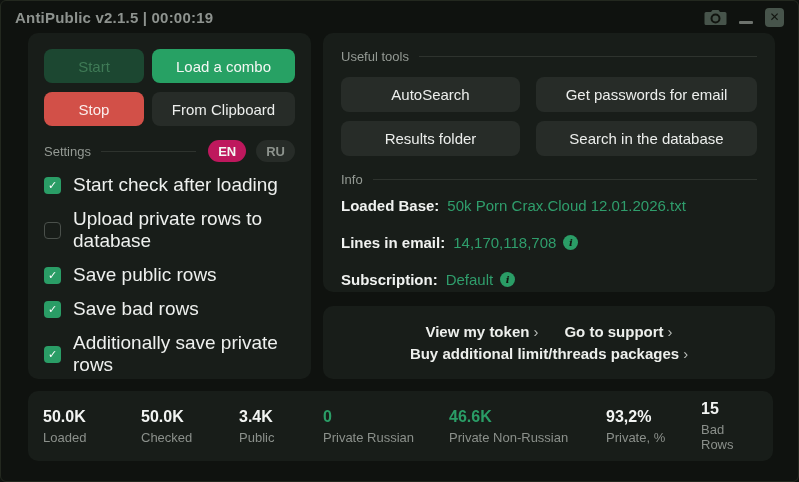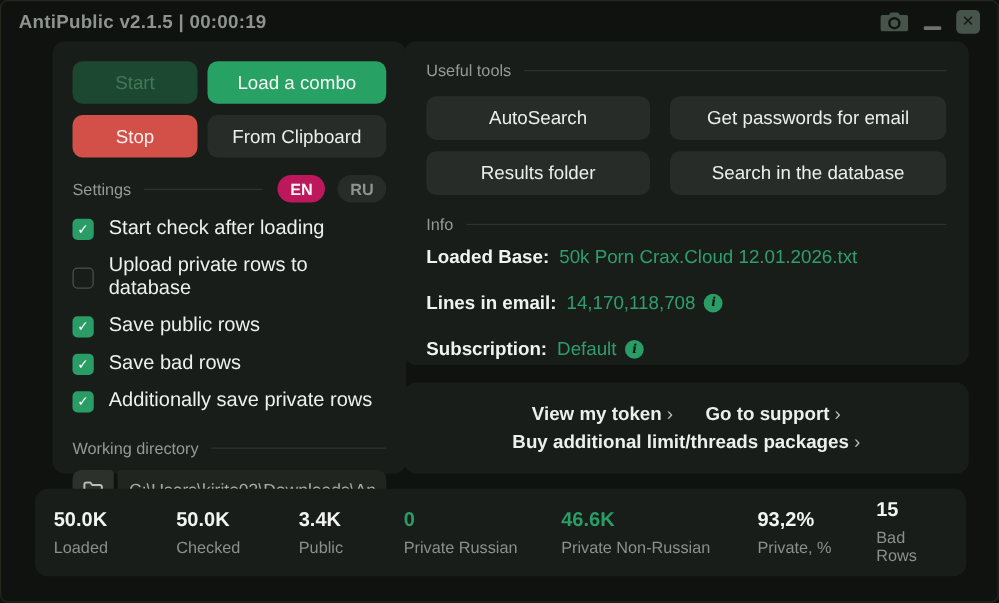--- a/index.html
+++ b/index.html
@@ -22,21 +22,21 @@
   .win-controls { margin-left:auto; display:flex; align-items:center; gap:12px; }
   .cam-btn svg { display:block; }
   .min-btn { width:14px; height:3px; background:#6d726d; border-radius:1px; margin-top:10px; }
   .close-btn {
     width:19px; height:19px; background:#47544b; border-radius:4px;
     display:flex; align-items:center; justify-content:center;
     color:#11140f; font-size:12px; font-weight:700; line-height:1;
   }
   
   .card { position:absolute; background:#181d19; border-radius:10px; }
-  .left-card  { left:41px;  top:32px;  width:283px; height:346px; padding:16px; }
+  .left-card  { left:27px;  top:32px;  width:283px; height:346px; padding:16px; }
   .rt-card    { left:322px; top:32px;  width:452px; height:259px; padding:16px 18px; }
   .rb-card    { left:322px; top:305px; width:452px; height:73px;
                 display:flex; flex-direction:column; justify-content:center; gap:5px; }
   .stats-card { left:27px;  top:390px; width:745px; height:70px;
                 display:flex; align-items:center; padding:0 15px; }
   
   .btn-grid { display:grid; grid-template-columns:100px 143px; gap:9px 8px; }
   .btn {
     height:34px; border:none; border-radius:8px; font-size:15px; font-weight:400;
     font-family:inherit; display:flex; align-items:center; justify-content:center; cursor:pointer;
@@ -58,21 +58,21 @@
   .pill-ru { background:#272c28; color:#8d938d; }
   
   .checks { margin-top:12px; display:flex; flex-direction:column; gap:12px; }
   .check-row { display:flex; align-items:center; gap:12px; cursor:pointer; }
   .box {
     width:17px; height:17px; border-radius:4px; flex:0 0 auto;
     display:flex; align-items:center; justify-content:center;
   }
   .box-on  { background:#2a9d66; color:#fff; font-size:11px; font-weight:700; }
   .box-off { background:transparent; border:1.5px solid #4a504b; }
-  .check-label { font-size:16px; color:#eef0ee; }
+  .check-label { font-size:19px; color:#eef0ee; }
   
   .wd-row { margin-top:21px; }
   .wd-input-row { margin-top:10px; display:flex; gap:3px; }
   .folder-btn {
     width:33px; height:32px; background:#2c312c; border:none; border-radius:7px 3px 3px 7px;
     display:flex; align-items:center; justify-content:center; cursor:pointer;
   }
   .wd-input {
     flex:1; height:32px; background:#20251f; border:none; border-radius:3px 7px 7px 3px;
     color:#a9aeaa; font-size:14px; font-family:inherit; padding:0 9px; min-width:0;

